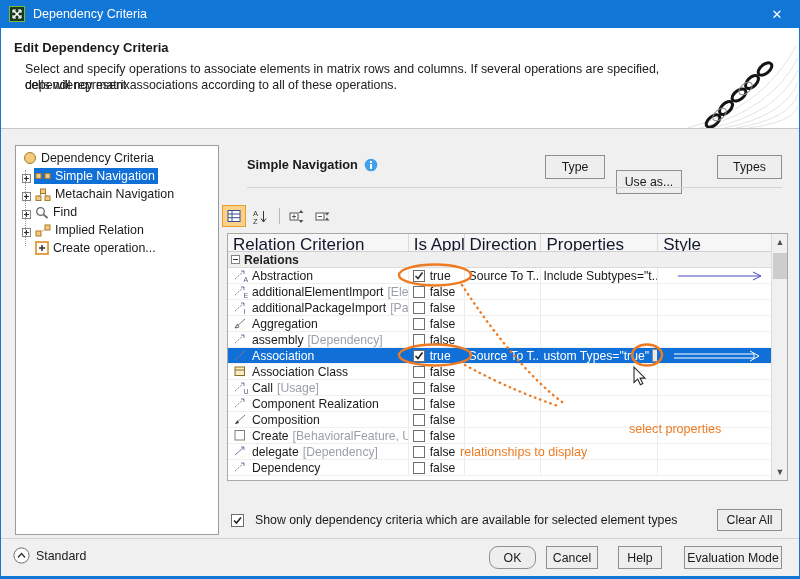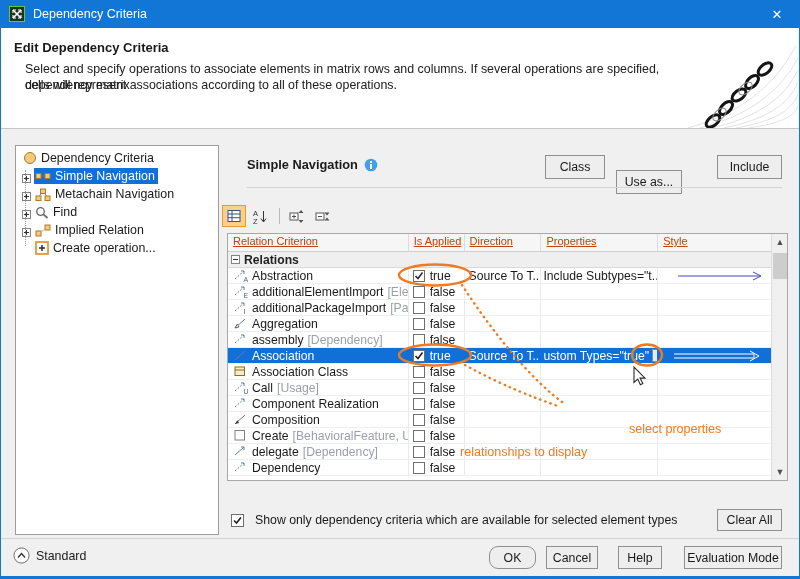--- a/index.html
+++ b/index.html
@@ -39,21 +39,21 @@
   
   #toolbar { position:absolute; left:221px; top:204px; height:24px; display:flex; align-items:center; }
   .tb-icon { width:24px; height:22px; display:flex; align-items:center; justify-content:center; margin-right:2px; cursor:pointer; border:1px solid transparent; }
   .tb-icon.selected { background:#fbd089; border:1px solid #e89c2e; }
   .tb-sep { width:1px; height:16px; background:#b8b8b8; margin:0 5px; }
 
   
   #table { position:absolute; left:226px; top:233px; width:561px; height:248px; background:#fff; border:1px solid #a8a8a8; overflow:hidden; }
   #table-inner { position:absolute; left:0; top:0; right:16px; bottom:0; }
   .thead { display:flex; height:18px; background:#f6f6f6; border-bottom:1px solid #cfcfcf; }
-  .th { font-size:11px; color:#c2410c; padding:1px 0 0 5px; border-right:1px solid #dcdcdc; overflow:hidden; white-space:nowrap;text-decoration:underline; }
+  .th { font-size:17px; color:#0f172a; padding:1px 0 0 5px; border-right:1px solid #dcdcdc; overflow:hidden; white-space:nowrap; }
   .trow { display:flex; height:16px; align-items:center; border-bottom:1px solid #efefef; cursor:default; }
   .trow .td { height:100%; display:flex; align-items:center; padding-left:4px; border-right:1px solid #eaeaea; overflow:hidden; white-space:nowrap; font-size:12.2px; }
   .c0 { width:181px; } .c1 { width:56px; } .c2 { width:77px; } .c3 { width:117px; } .c4 { width:113px; border-right:none !important; }
   .trow.selected { background:#1070d8; color:#fff; }
   .trow.selected .td { border-right-color:#1070d8; }
   .group-row { display:flex; align-items:center; height:16px; background:#efefef; border-bottom:1px solid #dadada; font-weight:bold; padding-left:3px; gap:4px; font-size:12.2px; color:#222; }
   .bracket { color:#9aa0aa; margin-left:4px; }
   .ricon { margin:0 4px 0 1px; flex:0 0 15px; display:inline-flex; }
   .cb { width:12px; height:12px; background:#fff; border:1px solid #6e6e6e; margin-right:5px; flex:0 0 12px; display:inline-flex; align-items:center; justify-content:center; }
   .ellipsis-btn { margin-left:3px; width:20px; height:13px; background:#e9e9e9; border:1px solid #8a8a8a; color:#222; font-size:10px; line-height:9px; text-align:center; cursor:pointer; flex:0 0 20px; }
@@ -230,23 +230,23 @@
   <div id="panel-title">
     <span>Simple Navigation</span>
     <span style="display:inline-flex;">
       <svg width="14" height="14">
           <circle cx="7" cy="7" r="6.3" fill="#41a0e8"></circle>
           <rect x="6" y="6" width="2" height="5" fill="#fff"></rect>
           <rect x="6" y="3" width="2" height="2" fill="#fff"></rect>
         </svg>
     </span>
   </div>
-  <div class="btn" id="btn-edit">Class</div>
+  <div class="btn" id="btn-edit">Type</div>
   <div class="btn" id="btn-useas">Use as...</div>
-  <div class="btn" id="btn-remove">Include</div>
+  <div class="btn" id="btn-remove">Types</div>
   <div id="panel-sep"></div>
 
   <div id="toolbar">
       <div class="tb-icon selected">
         <svg width="15" height="14">
           <rect x="1" y="1.5" width="12" height="11" fill="#fff" stroke="#3c4f87"></rect>
           <line x1="5" y1="1.5" x2="5" y2="12.5" stroke="#3c4f87"></line>
           <line x1="1" y1="5" x2="13" y2="5" stroke="#3c4f87"></line>
           <line x1="1" y1="8.7" x2="13" y2="8.7" stroke="#3c4f87"></line>
         </svg>

